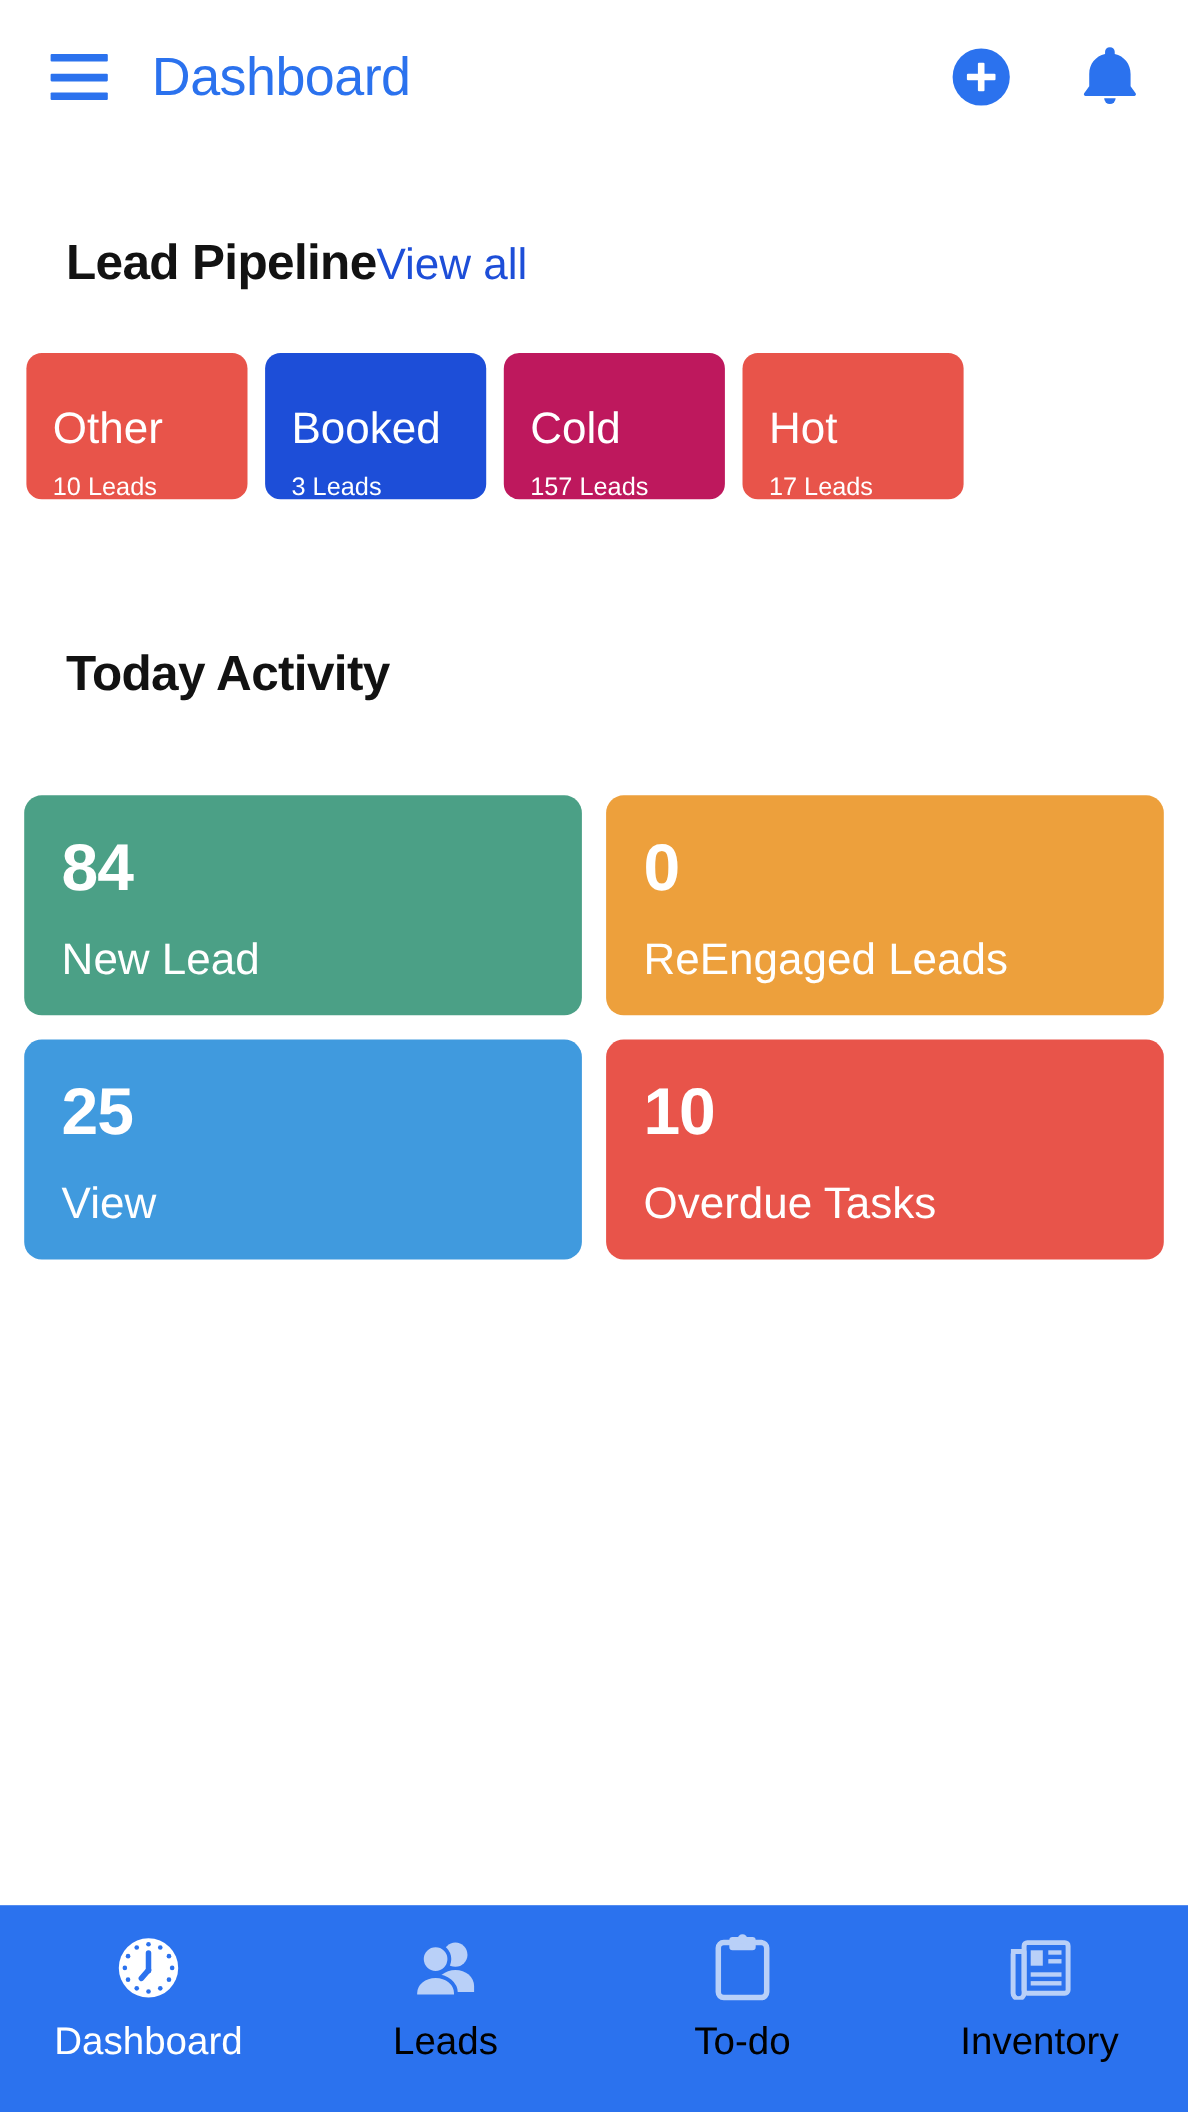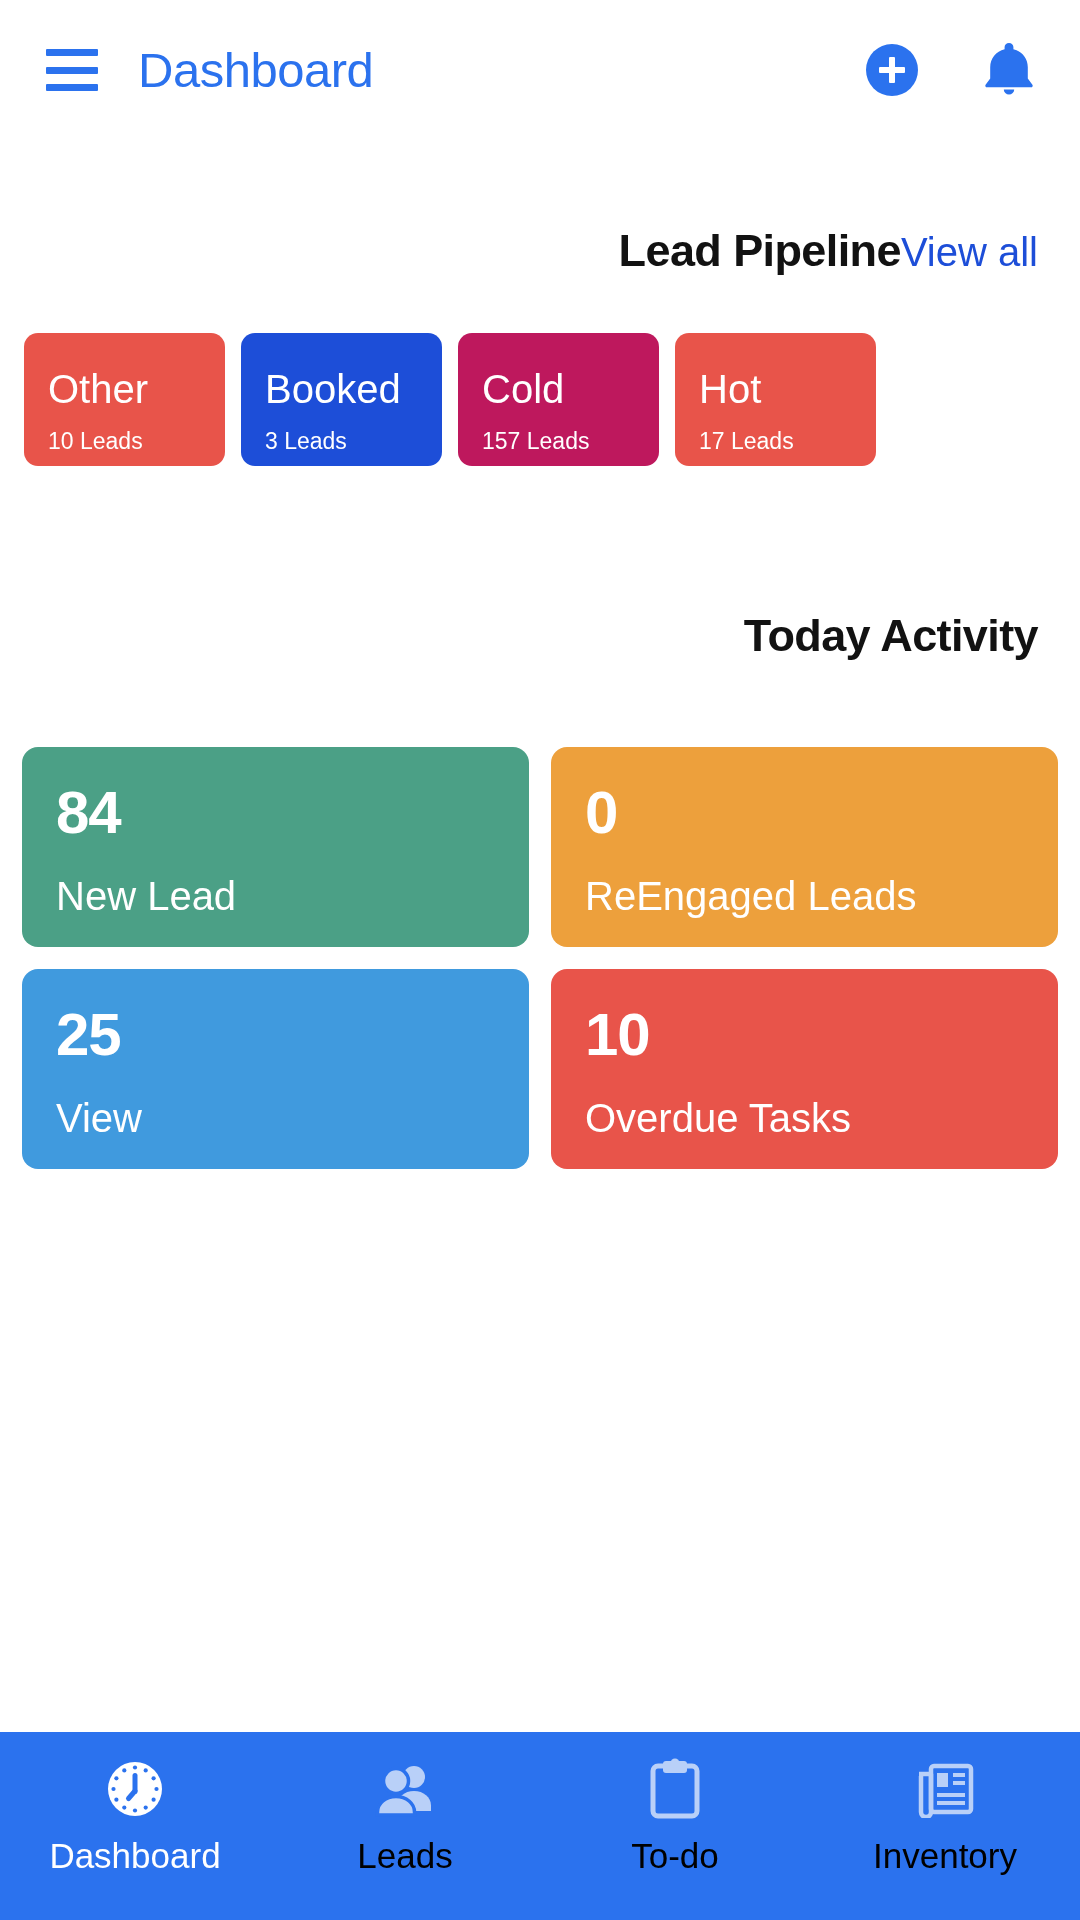--- a/index.html
+++ b/index.html
@@ -17,21 +17,20 @@
     position: relative;
   }
 
   .screen {
     width: 1080px;
     height: 1920px;
     display: flex;
     flex-direction: column;
     background: #ffffff;
     position: relative;
-    gap: 12px;
   }
 
   
   .appbar {
     height: 140px;
     flex: 0 0 140px;
     display: flex;
     align-items: center;
     padding: 0 46px 0 46px;
     background: #ffffff;
@@ -102,22 +101,22 @@
   }
   .add-circle::after {
     width: 6px; height: 26px;
     left: 23px; top: 13px;
   }
 
   
   .section-head {
     display: flex;
     align-items: baseline;
-    justify-content: flex-end;
-    padding: 0 42px;
+    justify-content: flex-start;
+    padding: 0 60px;
   }
   .section-title {
     font-size: 45px;
     font-weight: bold;
     color: #121212;
     letter-spacing: -0.6px;
     line-height: 1;
   }
   .view-all {
     font-size: 40px;
@@ -140,21 +139,21 @@
   .pipe-card {
     flex: 0 0 auto;
     width: 201px;
     height: 133px;
     border-radius: 14px;
     padding: 22px 24px 0 24px;
     color: #ffffff;
     cursor: pointer;
     display: flex;
     flex-direction: column;
-    justify-content: center;
+    justify-content: flex-end;
   }
   .pipe-label {
     font-size: 40px;
     line-height: 1;
     font-weight: 400;
     white-space: nowrap;
   }
   .pipe-count {
     font-size: 23px;
     margin-top: 21px;

